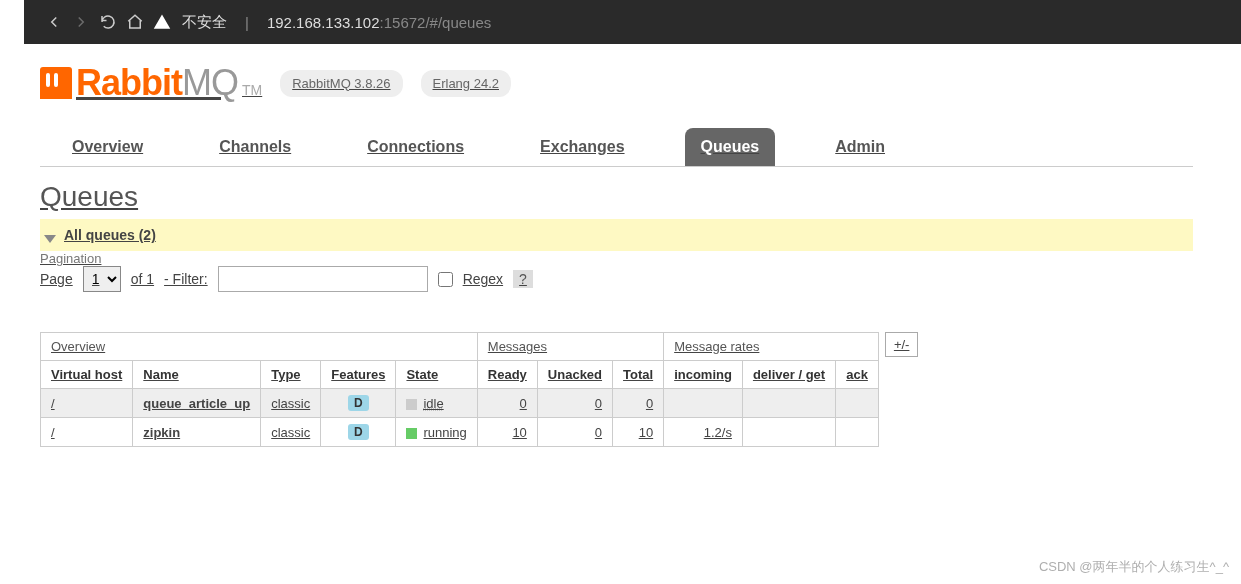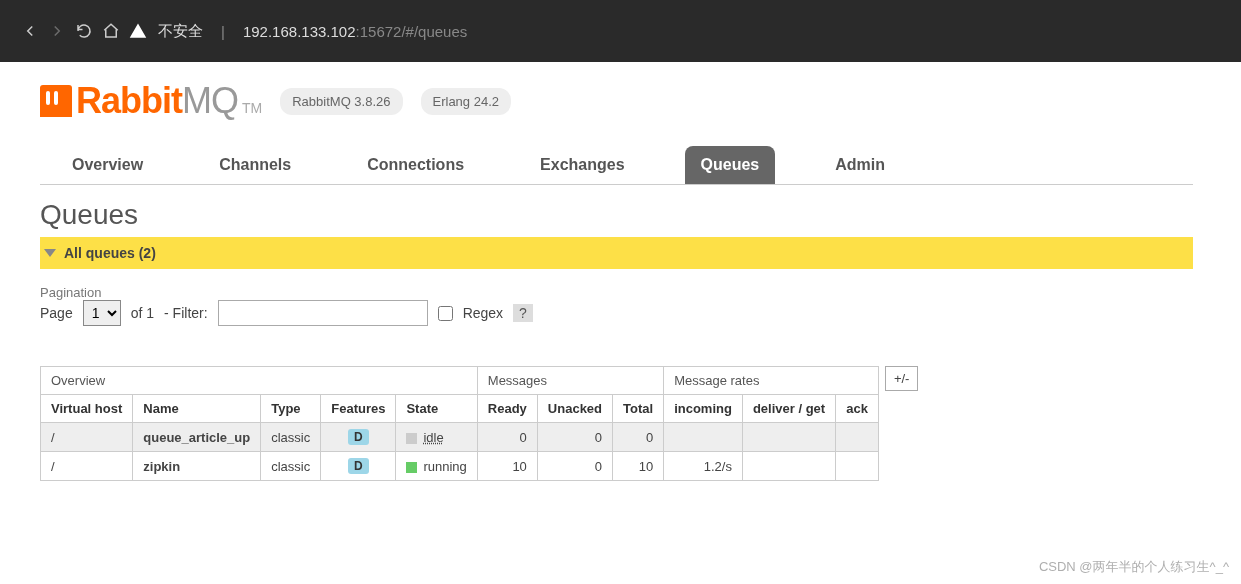--- a/index.html
+++ b/index.html
@@ -1,43 +1,43 @@
 <!DOCTYPE html>
 <html><head>
   <meta charset="utf-8">
   <style>
     * { box-sizing: border-box; margin: 0; padding: 0; }
     body { font-family: Verdana, Geneva, sans-serif; font-size: 13px; color: #444; background: #fff; width: 1241px; }
     
-    .browser-bar { background: #2a2a2a; height: 62px; display: flex; align-items: center; padding: 0 20px; gap: 7px; }
+    .browser-bar { background: #2a2a2a; height: 44px; display: flex; align-items: center; padding: 0 20px; gap: 7px; margin-left: 24px; }
     .browser-icon { color: #ccc; width: 20px; height: 20px; display: flex; align-items: center; justify-content: center; cursor: pointer; }
     .browser-icon svg { width: 18px; height: 18px; fill: none; stroke: #ccc; stroke-width: 2; }
     .url-area { display: flex; align-items: center; gap: 10px; flex: 1; color: #ddd; font-size: 15px; }
     .warn-icon svg { fill: #fff; stroke: none; }
     .url-dim { color: #888; }
     .url-divider { color: #888; margin: 0 8px; }
     
-    .page { padding: 18px 48px 0 40px; }
+    .page { padding: 18px 48px 0 40px; text-decoration: underline; }
     
     .logo-row { display: flex; align-items: center; gap: 18px; margin-bottom: 24px; }
     .logo { display: flex; align-items: baseline; }
     .logo-icon { display: inline-block; width: 32px; height: 32px; background: #ff6600; margin-right: 4px; position: relative; top: 4px; border-radius: 3px 3px 0 0; }
     .logo-icon::before { content: ''; position: absolute; top: 6px; left: 6px; width: 4px; height: 14px; background: #fff; border-radius: 2px; box-shadow: 8px 0 0 #fff; }
     .logo-rabbit { color: #ff6600; font-size: 36px; font-weight: bold; letter-spacing: -1px; }
     .logo-mq { color: #999; font-size: 36px; font-weight: normal; letter-spacing: -1px; }
     .logo-tm { color: #aaa; font-size: 14px; margin-left: 4px; margin-top: 20px; }
     .version-badge { background: #eee; color: #666; padding: 6px 12px; border-radius: 12px; font-size: 13px; }
     
     .tabs { display: flex; gap: 44px; border-bottom: 1px solid #ccc; padding-left: 16px; }
     .tab { padding: 10px 16px; font-size: 16px; color: #555; font-weight: bold; cursor: pointer; }
     .tab.active { background: #666; color: #fff; border-radius: 8px 8px 0 0; }
     
     h1 { font-size: 28px; color: #555; font-weight: normal; margin: 14px 0 6px 0; }
     
-    .section-head { background: #fde047; padding: 8px 4px; display: flex; align-items: center; gap: 8px; margin-bottom: 16px; }
+    .section-head { background: #fef9c3; padding: 8px 4px; display: flex; align-items: flex-end; gap: 8px; }
     .triangle-down { width: 0; height: 0; border-left: 6px solid transparent; border-right: 6px solid transparent; border-top: 8px solid #888; cursor: pointer; }
     .triangle-right { width: 0; height: 0; border-top: 6px solid transparent; border-bottom: 6px solid transparent; border-left: 8px solid #888; cursor: pointer; display: inline-block; margin-right: 8px; }
     .section-title { font-weight: bold; color: #444; font-size: 14px; }
     
     .pag-label { color: #777; font-size: 13px; display: block; }
     .pag-row { display: flex; align-items: center; gap: 10px; margin-bottom: 40px; font-size: 14px; color: #444; }
     .pag-row select { padding: 3px 4px; font-size: 14px; border: 1px solid #888; }
     .pag-row input[type=text] { width: 210px; height: 26px; border: 1px solid #aaa; padding: 2px 6px; font-size: 13px; }
     .pag-row input[type=checkbox] { width: 15px; height: 15px; }
     .help-q { background: #ddd; padding: 1px 6px; color: #555; cursor: pointer; }

